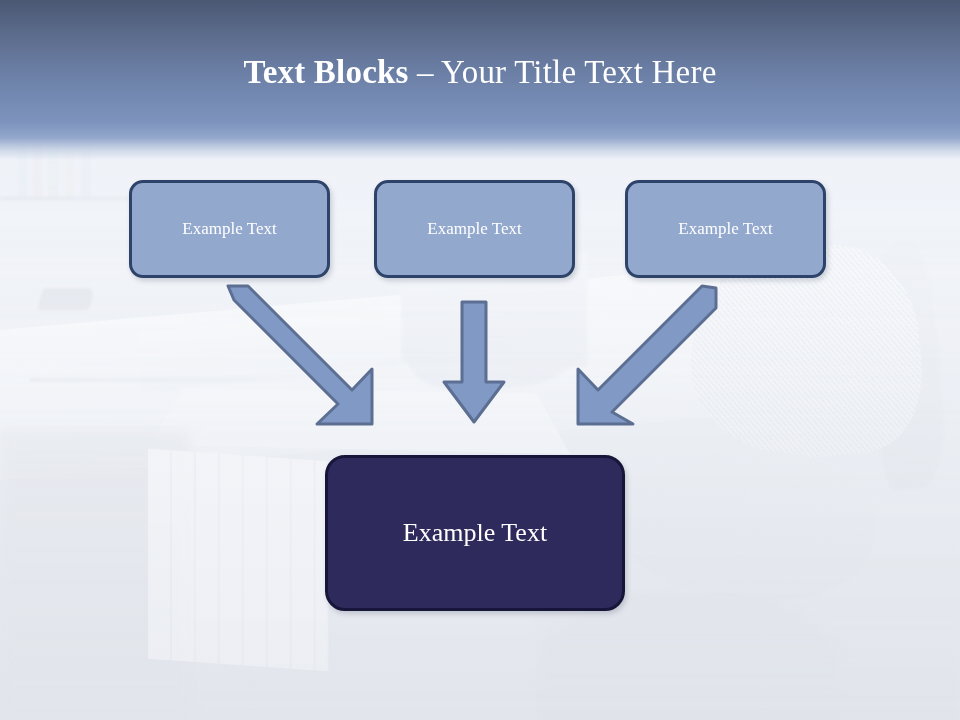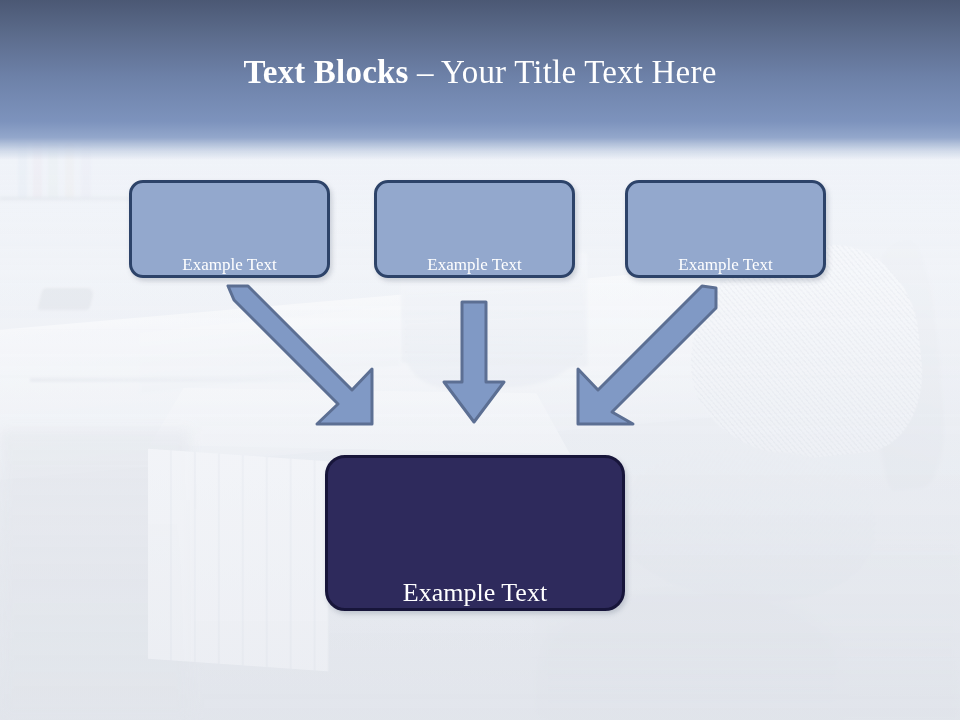--- a/index.html
+++ b/index.html
@@ -231,21 +231,21 @@
   }
   .title .t-bold { font-weight: bold; }
   .title .t-light { font-weight: normal; }
 
   
   .box {
     position: absolute;
     box-sizing: border-box;
     border-radius: 14px;
     display: flex;
-    align-items: flex-end;
+    align-items: center;
     justify-content: center;
     color: #ffffff;
     box-shadow: 2px 3px 5px rgba(80,90,110,.25);
   }
   .box-top {
     background: #93a8cd;
     border: 3px solid #2d4369;
     font-size: 17px;
     width: 201px;
     height: 98px;

